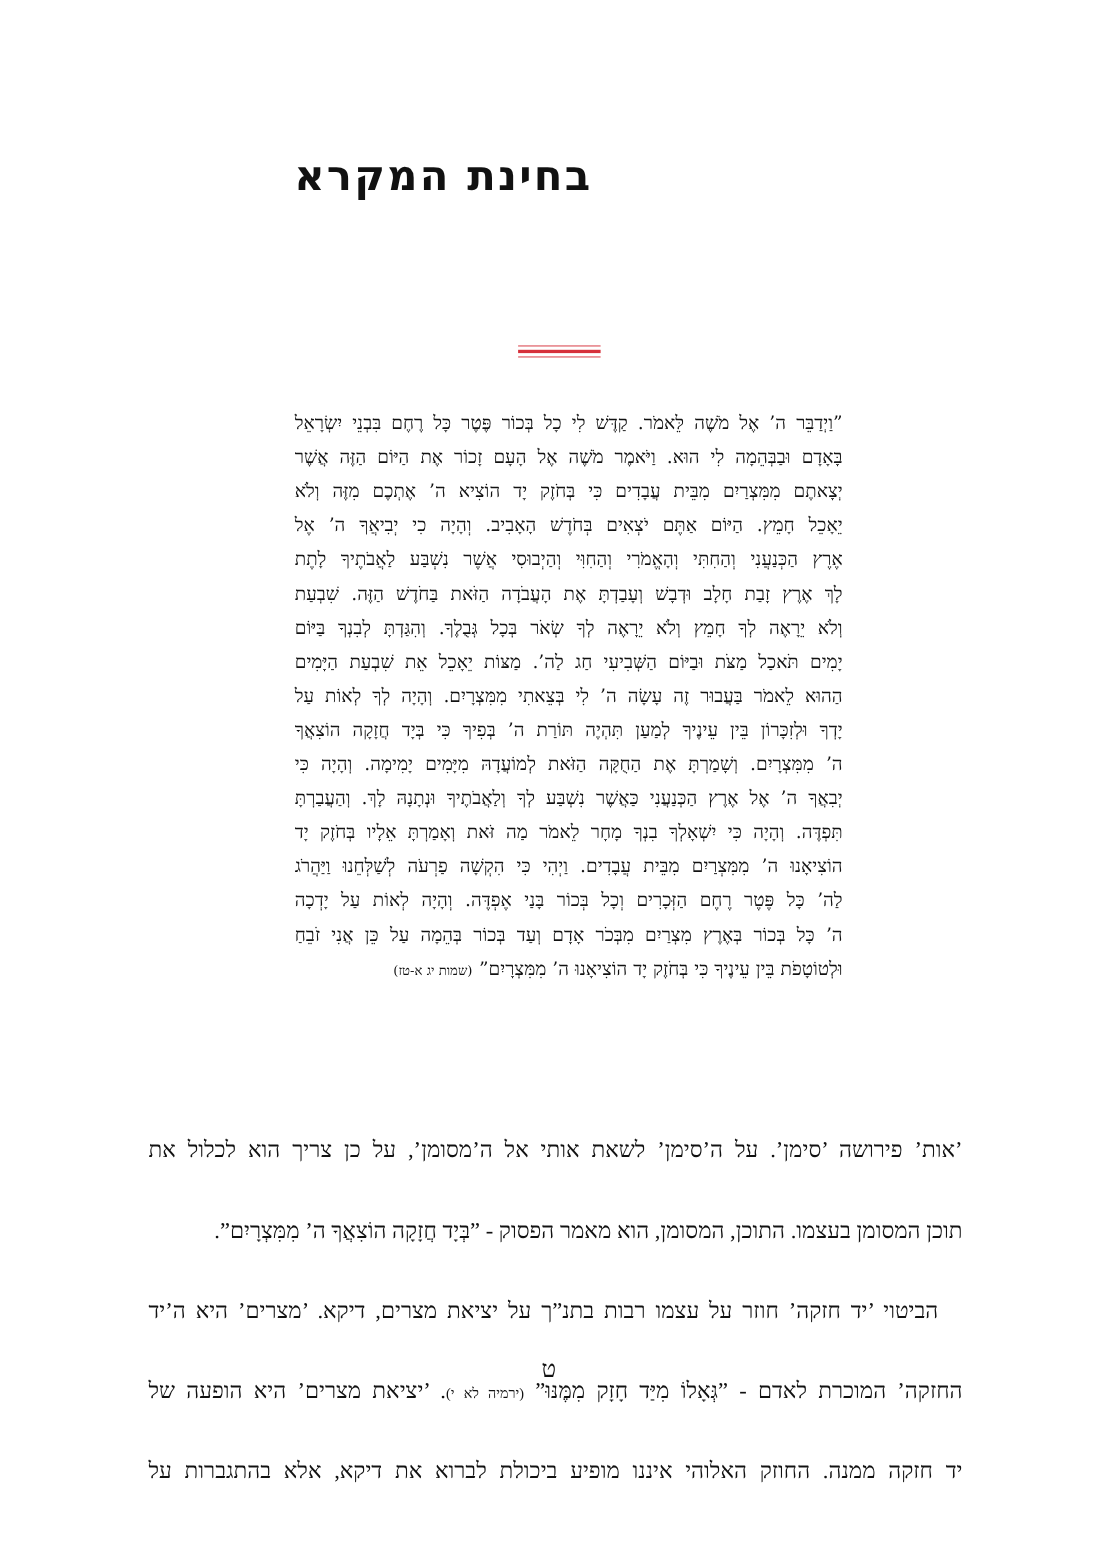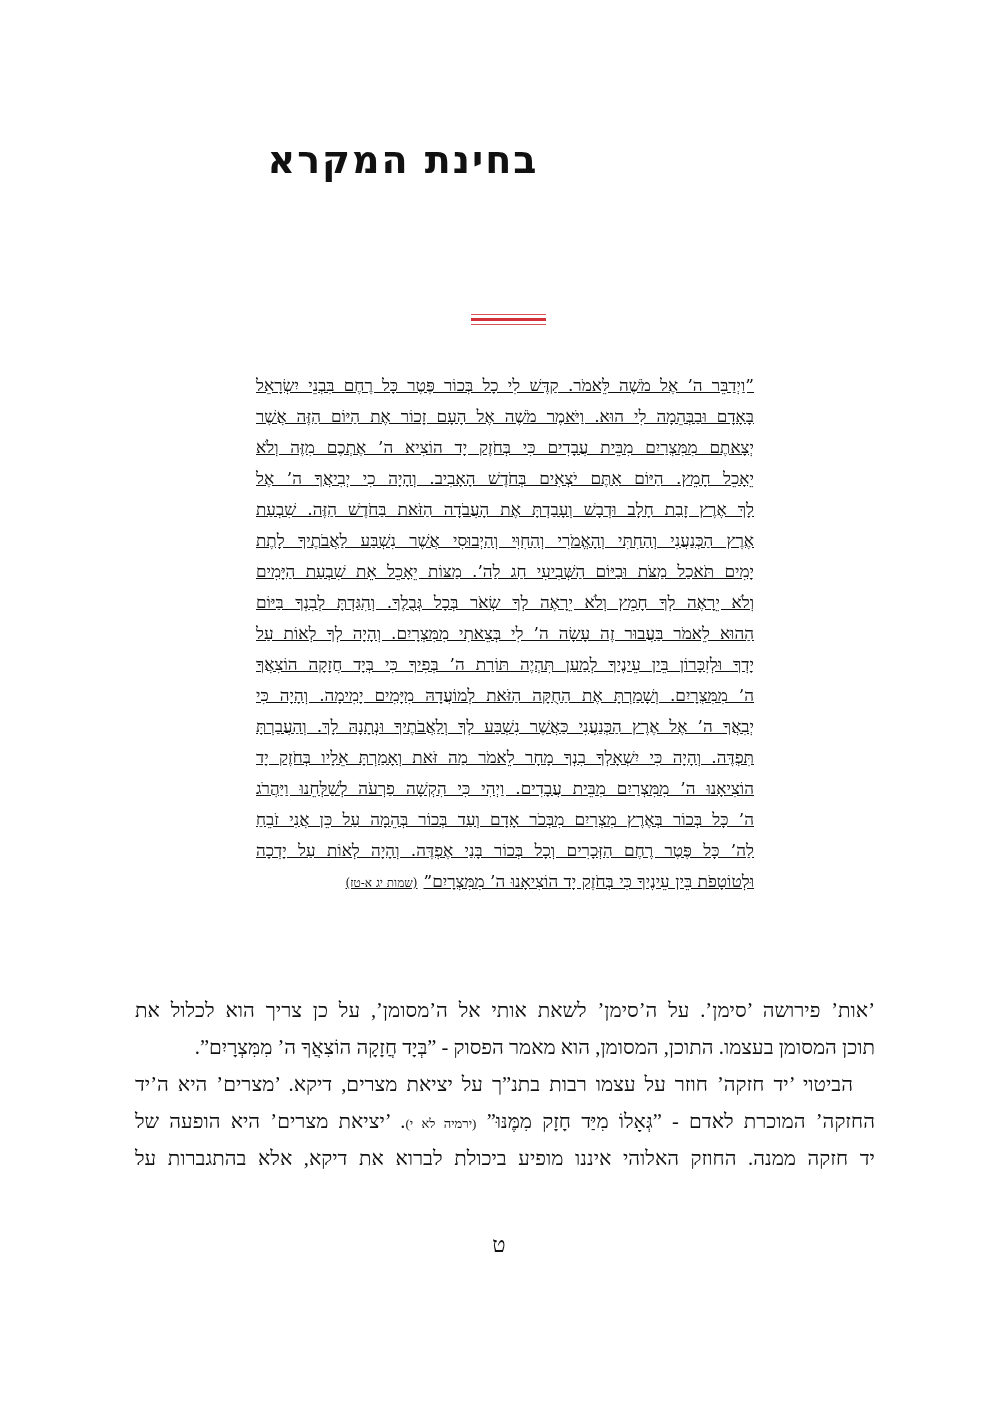--- a/index.html
+++ b/index.html
@@ -41,27 +41,26 @@
       width: 75px;
       background: #d6303a;
     }
     .divider .r1 { top: 0; height: 1px; opacity: 0.85; }
     .divider .r2 { top: 4px; height: 3px; }
     .divider .r3 { top: 10px; height: 1px; opacity: 0.85; }
 
     .quote-block {
       position: absolute;
       top: 370px;
-      left: 256px;
+      left: 268px;
       width: 498px;
       direction: rtl;
       font-family: "DejaVu Serif", "Liberation Serif", serif;
       font-size: 17px;
       line-height: 31px;
-      text-decoration: underline;
     }
     .quote-line {
       display: block;
       white-space: nowrap;
       text-align: justify;
       text-align-last: justify;
       height: 31px;
     }
     .quote-line.last {
       text-align-last: right;
@@ -81,20 +80,21 @@
       font-family: "Liberation Serif", "DejaVu Serif", serif;
       font-size: 20.5px;
       line-height: 37px;
     }
     .c-line {
       display: block;
       white-space: nowrap;
       text-align: justify;
       text-align-last: justify;
       height: 37px;
+      margin-top: 36px;
     }
     .c-line.indent {
       padding-right: 22px;
     }
     .inline-ref {
       font-size: 13px;
     }
     .page-number {
       position: absolute;
       top: 1232px;
@@ -117,32 +117,32 @@
     <div class="rule r1"></div>
     <div class="rule r2"></div>
     <div class="rule r3"></div>
   </div>
 
   <div class="quote-block">
     <span class="quote-line">”וַיְדַבֵּר ה’ אֶל מֹשֶׁה לֵּאמֹר. קַדֶּשׁ לִי כָל בְּכוֹר פֶּטֶר כָּל רֶחֶם בִּבְנֵי יִשְׂרָאֵל</span>
     <span class="quote-line">בָּאָדָם וּבַבְּהֵמָה לִי הוּא. וַיֹּאמֶר מֹשֶׁה אֶל הָעָם זָכוֹר אֶת הַיּוֹם הַזֶּה אֲשֶׁר</span>
     <span class="quote-line">יְצָאתֶם מִמִּצְרַיִם מִבֵּית עֲבָדִים כִּי בְּחֹזֶק יָד הוֹצִיא ה’ אֶתְכֶם מִזֶּה וְלֹא</span>
     <span class="quote-line">יֵאָכֵל חָמֵץ. הַיּוֹם אַתֶּם יֹצְאִים בְּחֹדֶשׁ הָאָבִיב. וְהָיָה כִי יְבִיאֲךָ ה’ אֶל</span>
+    <span class="quote-line">אֶרֶץ הַכְּנַעֲנִי וְהַחִתִּי וְהָאֱמֹרִי וְהַחִוִּי וְהַיְבוּסִי אֲשֶׁר נִשְׁבַּע לַאֲבֹתֶיךָ לָתֶת</span>
     <span class="quote-line">לָךְ אֶרֶץ זָבַת חָלָב וּדְבָשׁ וְעָבַדְתָּ אֶת הָעֲבֹדָה הַזֹּאת בַּחֹדֶשׁ הַזֶּה. שִׁבְעַת</span>
-    <span class="quote-line">אֶרֶץ הַכְּנַעֲנִי וְהַחִתִּי וְהָאֱמֹרִי וְהַחִוִּי וְהַיְבוּסִי אֲשֶׁר נִשְׁבַּע לַאֲבֹתֶיךָ לָתֶת</span>
+    <span class="quote-line">וְלֹא יֵרָאֶה לְךָ חָמֵץ וְלֹא יֵרָאֶה לְךָ שְׂאֹר בְּכָל גְּבֻלֶךָ. וְהִגַּדְתָּ לְבִנְךָ בַּיּוֹם</span>
     <span class="quote-line">יָמִים תֹּאכַל מַצֹּת וּבַיּוֹם הַשְּׁבִיעִי חַג לַה’. מַצּוֹת יֵאָכֵל אֵת שִׁבְעַת הַיָּמִים</span>
-    <span class="quote-line">וְלֹא יֵרָאֶה לְךָ חָמֵץ וְלֹא יֵרָאֶה לְךָ שְׂאֹר בְּכָל גְּבֻלֶךָ. וְהִגַּדְתָּ לְבִנְךָ בַּיּוֹם</span>
     <span class="quote-line">הַהוּא לֵאמֹר בַּעֲבוּר זֶה עָשָׂה ה’ לִי בְּצֵאתִי מִמִּצְרָיִם. וְהָיָה לְךָ לְאוֹת עַל</span>
     <span class="quote-line">יָדְךָ וּלְזִכָּרוֹן בֵּין עֵינֶיךָ לְמַעַן תִּהְיֶה תּוֹרַת ה’ בְּפִיךָ כִּי בְּיָד חֲזָקָה הוֹצִאֲךָ</span>
     <span class="quote-line">ה’ מִמִּצְרָיִם. וְשָׁמַרְתָּ אֶת הַחֻקָּה הַזֹּאת לְמוֹעֲדָהּ מִיָּמִים יָמִימָה. וְהָיָה כִּי</span>
     <span class="quote-line">יְבִאֲךָ ה’ אֶל אֶרֶץ הַכְּנַעֲנִי כַּאֲשֶׁר נִשְׁבַּע לְךָ וְלַאֲבֹתֶיךָ וּנְתָנָהּ לָךְ. וְהַעֲבַרְתָּ</span>
     <span class="quote-line">תִּפְדֶּה. וְהָיָה כִּי יִשְׁאָלְךָ בִנְךָ מָחָר לֵאמֹר מַה זֹּאת וְאָמַרְתָּ אֵלָיו בְּחֹזֶק יָד</span>
     <span class="quote-line">הוֹצִיאָנוּ ה’ מִמִּצְרַיִם מִבֵּית עֲבָדִים. וַיְהִי כִּי הִקְשָׁה פַרְעֹה לְשַׁלְּחֵנוּ וַיַּהֲרֹג</span>
+    <span class="quote-line">לַה’ כָּל פֶּטֶר רֶחֶם הַזְּכָרִים וְכָל בְּכוֹר בָּנַי אֶפְדֶּה. וְהָיָה לְאוֹת עַל יָדְכָה</span>
     <span class="quote-line">ה’ כָּל בְּכוֹר בְּאֶרֶץ מִצְרַיִם מִבְּכֹר אָדָם וְעַד בְּכוֹר בְּהֵמָה עַל כֵּן אֲנִי זֹבֵחַ</span>
-    <span class="quote-line">לַה’ כָּל פֶּטֶר רֶחֶם הַזְּכָרִים וְכָל בְּכוֹר בָּנַי אֶפְדֶּה. וְהָיָה לְאוֹת עַל יָדְכָה</span>
     <span class="quote-line last"><span>וּלְטוֹטָפֹת בֵּין עֵינֶיךָ כִּי בְּחֹזֶק יָד הוֹצִיאָנוּ ה’ מִמִּצְרָיִם”</span><span class="source-ref">(שמות יג א-טז)</span></span>
   </div>
 
   <div class="commentary">
     <span class="c-line">’אות’ פירושה ’סימן’. על ה’סימן’ לשאת אותי אל ה’מסומן’, על כן צריך הוא לכלול את</span>
     <span class="c-line last" style="text-align-last:right;">תוכן המסומן בעצמו. התוכן, המסומן, הוא מאמר הפסוק - ”בְּיָד חֲזָקָה הוֹצִאֲךָ ה’ מִמִּצְרָיִם”.</span>
     <span class="c-line indent">הביטוי ’יד חזקה’ חוזר על עצמו רבות בתנ”ך על יציאת מצרים, דיקא. ’מצרים’ היא ה’יד</span>
     <span class="c-line"><span>החזקה’ המוכרת לאדם - ”גְּאָלוֹ מִיַּד חָזָק מִמֶּנּוּ” </span><span class="inline-ref">(ירמיה לא י)</span><span>. ’יציאת מצרים’ היא הופעה של</span></span>
     <span class="c-line">יד חזקה ממנה. החוזק האלוהי איננו מופיע ביכולת לברוא את דיקא, אלא בהתגברות על</span>
   </div>

